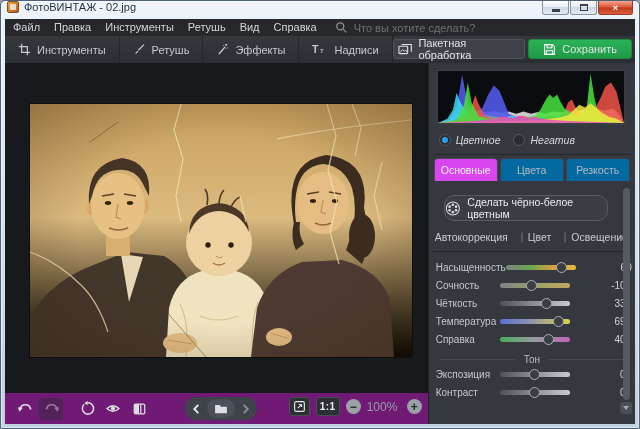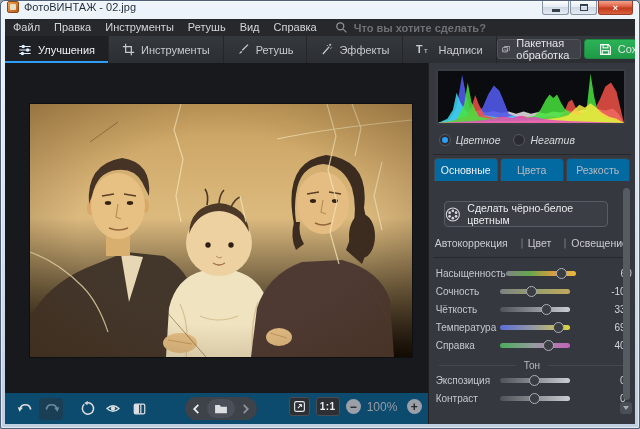--- a/index.html
+++ b/index.html
@@ -28,21 +28,21 @@
   .glyph-max { width:8px; height:7px; border:1px solid #33414f; border-top:2px solid #33414f; background:transparent; }
 
   
   .app-body { position:absolute; left:4px; right:4px; top:18px; bottom:4px; background:#26282c; overflow:hidden; }
 
   
   .menubar { height:17px; background:#26282b; display:flex; align-items:center; padding:0 8px; }
   .menu-item { font-size:11px; color:#d3d6da; margin-right:14px; line-height:17px; }
   .search-wrap { display:flex; align-items:center; margin-left:4px; }
   .search-wrap svg { margin-right:6px; }
-  .search-ph { font-size:11px; color:#6d7177;font-weight:bold; }
+  .search-ph { font-size:11px; color:#6d7177; }
 
   
   .tabbar { height:27px; background:linear-gradient(180deg,#35383d,#2b2e32); display:flex; align-items:stretch; }
   .main-tab { display:flex; align-items:center; gap:6px; padding:0 13px; font-size:11px; color:#c7cace;
     border-right:1px solid #24262a; position:relative; }
   .main-tab .ticon { display:flex; }
   .main-tab.active { background:#1e2024; color:#eef2f6; }
   .main-tab.active::after { content:""; position:absolute; left:0; right:0; bottom:0; height:2px; background:#2e9df3; }
   .tab-spacer { flex:1; }
   .top-btn { display:flex; align-items:center; gap:6px; font-size:11px; color:#e2e4e7;
@@ -50,21 +50,21 @@
   .top-btn.batch { background:#3e4147; border:1px solid #52555b; }
   .top-btn.save { background:linear-gradient(180deg,#2cb257,#1f9a47); border:1px solid #1a8a3e; padding:0 14px; }
 
   
   .main-row { position:absolute; top:44px; bottom:0; left:0; right:0; display:flex; }
   .left-col { width:424px; display:flex; flex-direction:column; }
   .canvas { position:relative; flex:1; background:#17191d; }
   .photo { position:absolute; left:25px; top:41px; width:382px; height:253px; box-shadow:0 0 0 1px rgba(0,0,0,.4); }
 
   
-  .bottombar { height:31px; background:#0c4a6e; display:flex; align-items:center; padding:0 8px; position:relative; }
+  .bottombar { height:31px; background:#701a75; display:flex; align-items:center; padding:0 8px; position:relative; }
   .bb-icon { width:24px; height:22px; display:flex; align-items:center; justify-content:center; margin-right:2px; }
   .bb-icon.disabled { opacity:.45; background:#2d3035; border-radius:4px; }
   .bb-gap { width:10px; }
   .nav-pill { position:absolute; left:180px; top:4px; width:72px; height:23px; background:#3e4249; border-radius:12px;
     display:flex; align-items:center; justify-content:space-between; padding:0 7px; }
   .nav-pill .mid { width:28px; height:19px; background:#4b4f57; border-radius:10px; display:flex; align-items:center; justify-content:center; }
   .zoom-group { position:absolute; right:6px; top:4px; display:flex; align-items:center; gap:6px; }
   .sq-btn { height:19px; min-width:20px; padding:0 3px; border:1px solid #4a4d53; border-radius:3px;
     display:flex; align-items:center; justify-content:center; background:#2c2f34; }
   .ratio { font-size:10px; color:#eceef0; font-weight:bold; letter-spacing:.5px; }
@@ -80,26 +80,26 @@
   .mode-row { position:absolute; left:10px; top:68px; right:4px; height:18px; display:flex; align-items:center; gap:13px; }
   .radio-opt { display:flex; align-items:center; gap:5px; }
   .radio-dot { width:12px; height:12px; border-radius:50%; background:#2a2c31; border:1px solid #55585e; position:relative; }
   .radio-opt.on .radio-dot::after { content:""; position:absolute; inset:2px; border-radius:50%; background:#2e9df5; }
   .radio-lbl { font-size:10.5px; color:#d6d9dc;font-style:italic; }
   .hr1 { position:absolute; left:4px; right:4px; top:91px; height:1px; background:#26282c; }
 
   .ptabs { position:absolute; left:5px; top:95px; display:flex; gap:2px; }
   .ptab { width:64px; height:23px; display:flex; align-items:center; justify-content:center;
     font-size:10.5px; color:#b6bac0; background:#0369a1; border:1px solid #3e4147; border-bottom:none; border-radius:4px 4px 0 0; }
-  .ptab.active { background:#0369a1; color:#f0f2f4; border-color:#454952; }
+  .ptab.active { background:#d946ef; color:#f0f2f4; border-color:#454952; }
 
   .pcontent { position:absolute; left:0; right:0; top:118px; bottom:0; overflow:hidden; }
   .action-btn { width:164px; height:26px; margin:0 0 0 15px; background:#3b3e45; border:1px solid #585c64; border-radius:4px;
     display:flex; align-items:center; justify-content:center; gap:7px; font-size:10.5px; color:#e9ebed; }
-  .action-btn.first { margin-top:20px; }
+  .action-btn.first { margin-top:14px;border-radius:10px; }
   .action-btn.second { margin-top:7px; }
   .auto-row { display:flex; align-items:center; margin:10px 0 0 6px; gap:5px; }
   .auto-lbl { font-size:10.5px; color:#c9ccd0; margin-right:8px; }
   .chk { width:11px; height:11px; background:#33363b; border:1px solid #565a60; border-radius:2px; }
   .chk-lbl { font-size:10.5px; color:#c9ccd0; margin-right:8px; }
   .hr2 { height:1px; background:#26282c; margin:8px 4px 6px 4px; }
 
   .slider-row { display:flex; align-items:center; height:18px; padding-left:7px; }
   .s-label { flex:0 0 64px; font-size:10px; color:#c5c8cd; }
   .track-wrap { position:relative; width:70px; height:11px; }
@@ -149,31 +149,20 @@
       <span class="search-wrap">
         <svg class="ic" width="13" height="13" viewBox="0 0 16 16" fill="none" stroke="#8e9焦298" stroke-width="1.6">
           <circle cx="6.5" cy="6.5" r="4.3" stroke="#8e9298"></circle>
             <path d="M10 10 L14 14" stroke="#8e9298"></path>
         </svg>
         <span class="search-ph">Что вы хотите сделать?</span>
       </span>
     </div>
 
     <div class="tabbar">
-      <div class="main-tab active">
-        <span class="ticon">
-          <svg class="ic" width="14" height="14" viewBox="0 0 16 16" stroke="#dfeefc" stroke-width="1.4">
-            <path d="M1.5 4 h13 M1.5 8 h13 M1.5 12 h13"></path>
-            <circle cx="6" cy="4" r="2" fill="#dfeefc" stroke="none"></circle>
-              <circle cx="11" cy="8" r="2" fill="#dfeefc" stroke="none"></circle>
-              <circle cx="5" cy="12" r="2" fill="#dfeefc" stroke="none"></circle>
-          </svg>
-          </span>
-        <span>Улучшения</span>
-      </div>
       <div class="main-tab">
         <span class="ticon">
           <svg class="ic" width="13" height="13" viewBox="0 0 16 16" fill="none" stroke="#c7cace" stroke-width="1.5">
             <path d="M4.5 1 V11.5 H15"></path>
               <path d="M1 4.5 H11.5 V15"></path>
           </svg>
           </span>
         <span>Инструменты</span>
       </div>
       <div class="main-tab">

